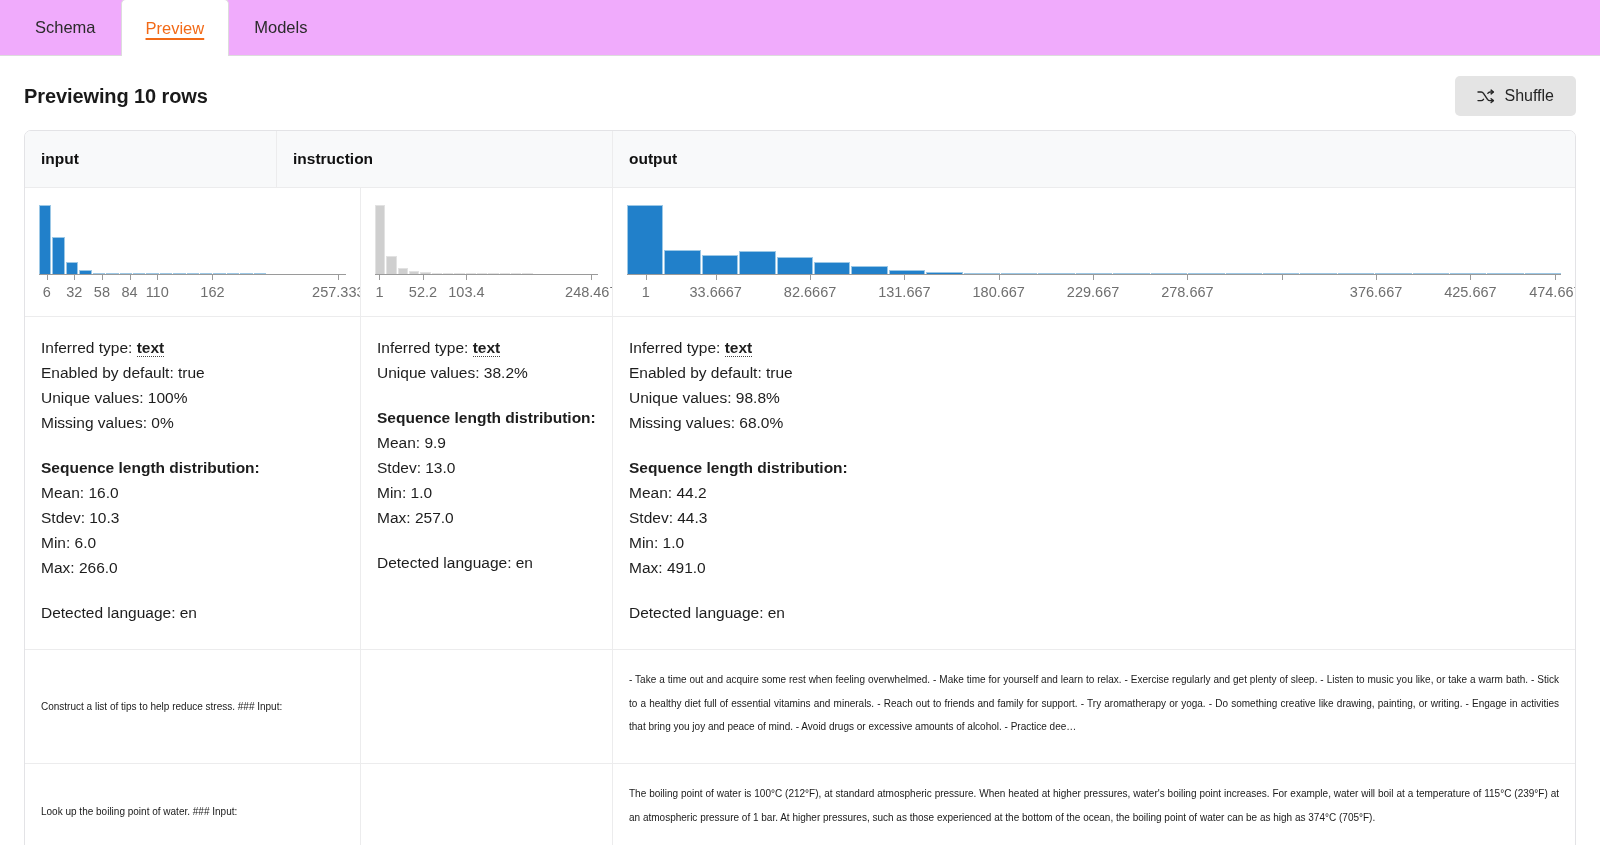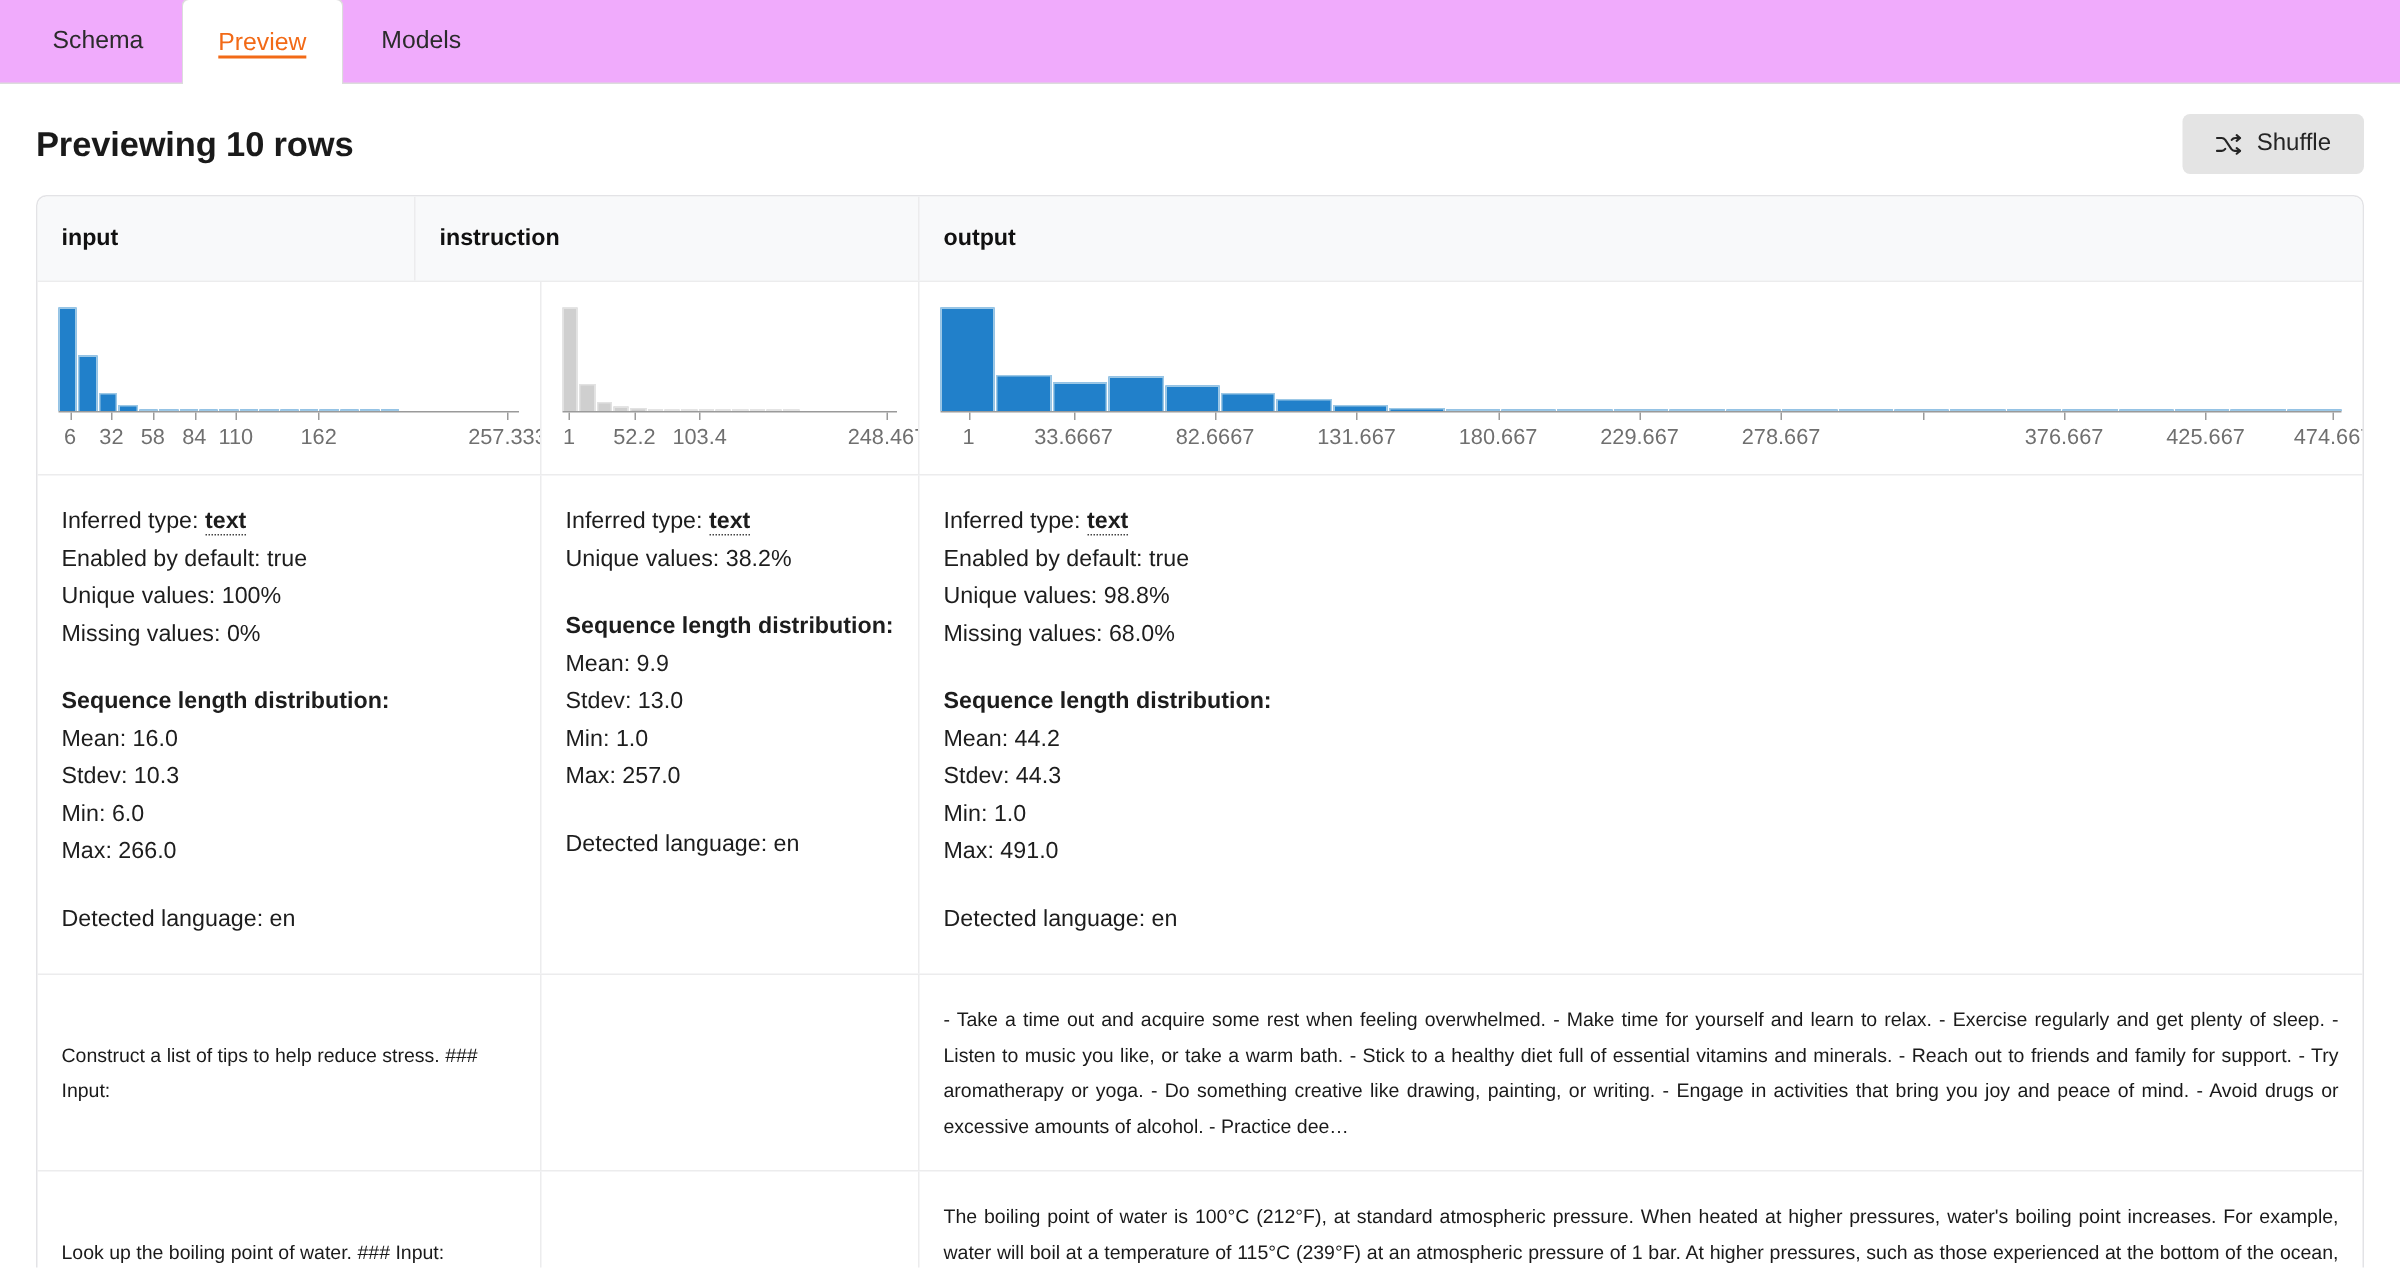--- a/index.html
+++ b/index.html
@@ -57,21 +57,21 @@
   .page {
     padding: 0 24px;
   }
   .header-row {
     display: flex;
     align-items: center;
     justify-content: space-between;
     padding: 20px 0 14px 0;
   }
   .page-title {
-    font-size: 23px;
+    font-size: 20px;
     font-weight: bold;
     color: #1a1a1a;
     letter-spacing: -0.1px;
   }
   .shuffle-btn {
     display: inline-flex;
     align-items: center;
     gap: 9px;
     background: #e4e4e4;
     border: none;
@@ -162,21 +162,21 @@
     border-bottom: 1px dotted #444;
     cursor: help;
   }
   .gap { height: 20px; }
 
   
   .data-strip .cell { padding: 18px 16px; }
   .data-strip.r1 .cell { min-height: 113px; }
   .data-strip.r2 .cell { min-height: 95px; }
   .cell-text {
-    font-size: 13px;
+    font-size: 10px;
     line-height: 23.5px;
     color: #1a1a1a;
     text-align: justify;
     hyphens: auto;
     -webkit-hyphens: auto;
   }
   .c1 .cell-text, .c2 .cell-text { text-align: left; }
   .vcenter { display: flex; align-items: center; }
 </style>
 </head>

